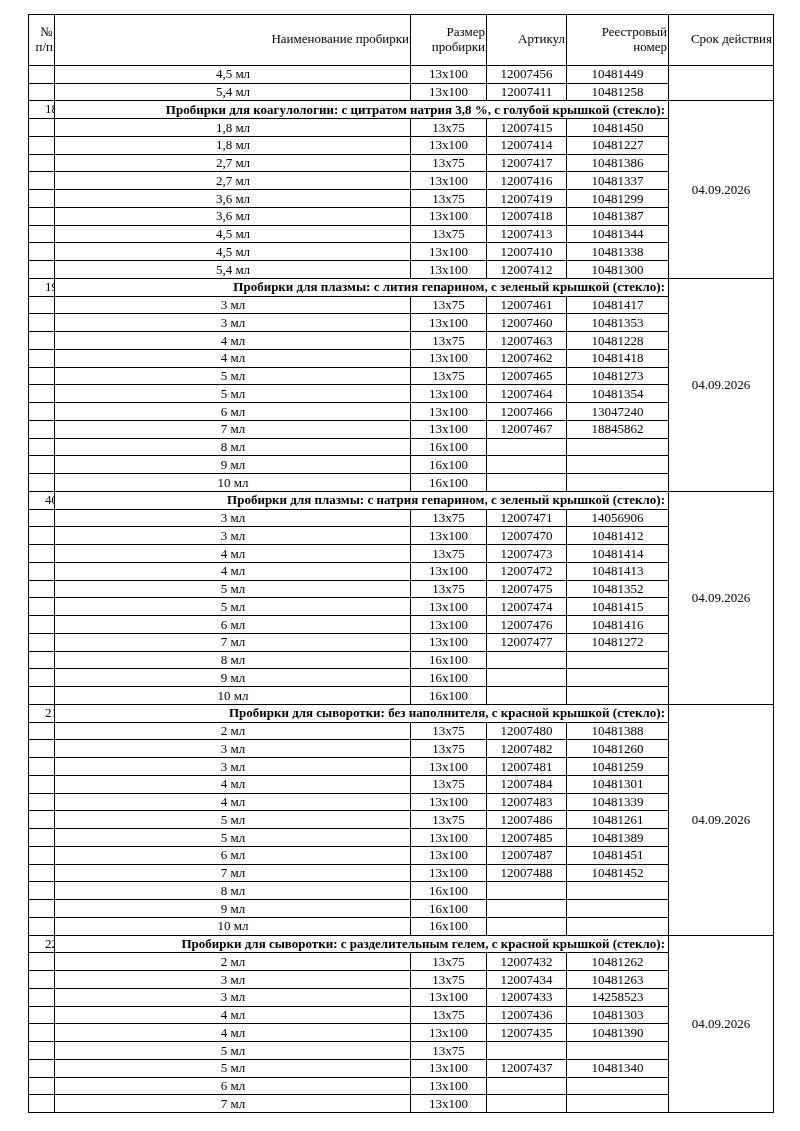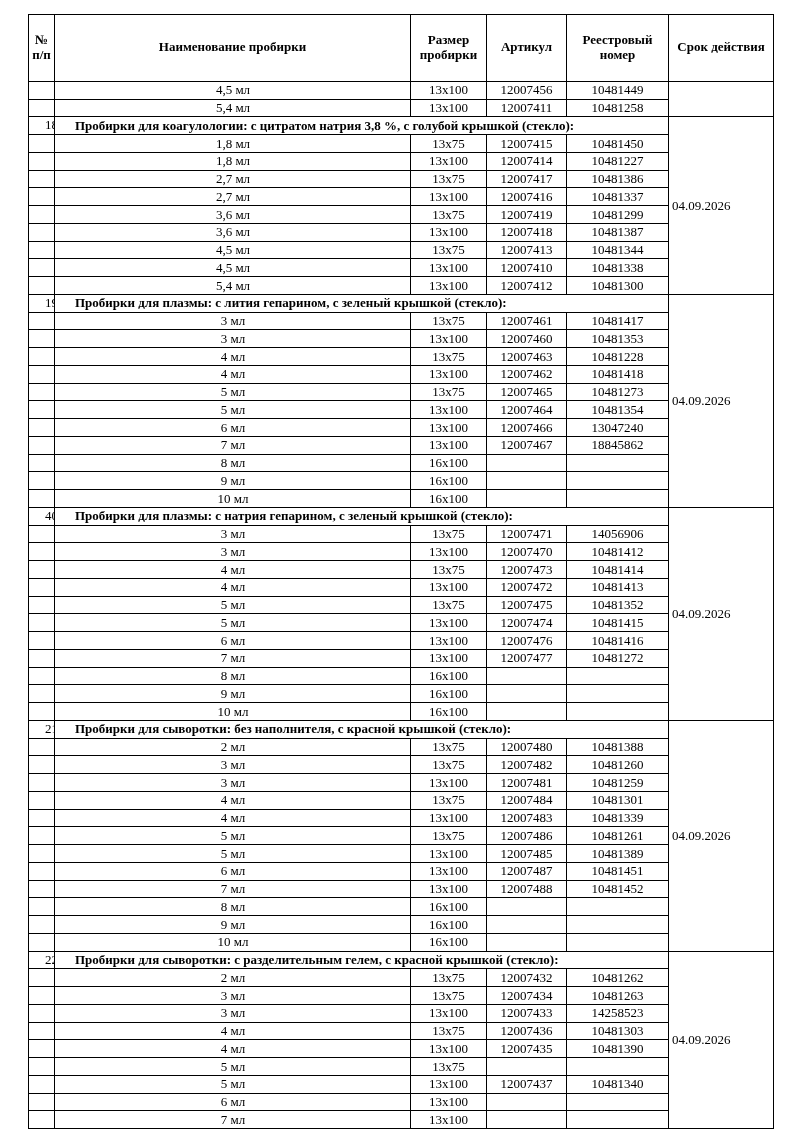--- a/index.html
+++ b/index.html
@@ -15,38 +15,38 @@
     border-collapse: collapse;
     width: 100%;
     table-layout: fixed;
   }
   table.registry th, table.registry td {
     border: 1px solid #000;
     font-size: 13px;
     overflow: hidden;
   }
   thead th {
-    font-weight: bold;
-    text-align: center;
+    font-weight: normal;
+    text-align: right;
     vertical-align: middle;
     height: 43px;
     line-height: 1.15;
-    padding: 18px 1px;
+    padding: 10px 1px;
     white-space: normal;
   }
   tbody td {
     height: 17.75px;
     white-space: nowrap;
     padding: 0 3px;
   }
   td.secnum { text-align: left; padding-left: 16px; vertical-align: top; }
   td.name { text-align: center; padding-left: 4px; }
   td.center { text-align: center; }
-  td.sectitle { text-align: left; font-weight: bold; padding-left: 20px; }
-  td.validity { text-align: left; vertical-align: middle; }
+  td.sectitle { text-align: right; font-weight: bold; padding-left: 20px; }
+  td.validity { text-align: center; vertical-align: middle; }
   col.c-num  { width: 26px; }
   col.c-name { width: 356px; }
   col.c-size { width: 76px; }
   col.c-art  { width: 80px; }
   col.c-reg  { width: 102px; }
   col.c-val  { width: 105px; }
 </style>
 </head>
 <body>
 

